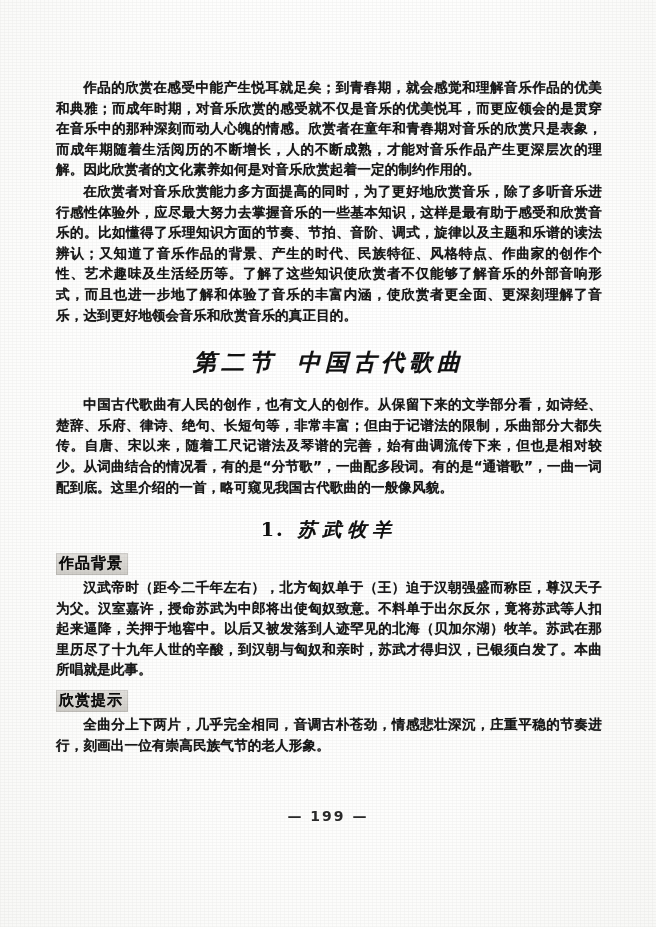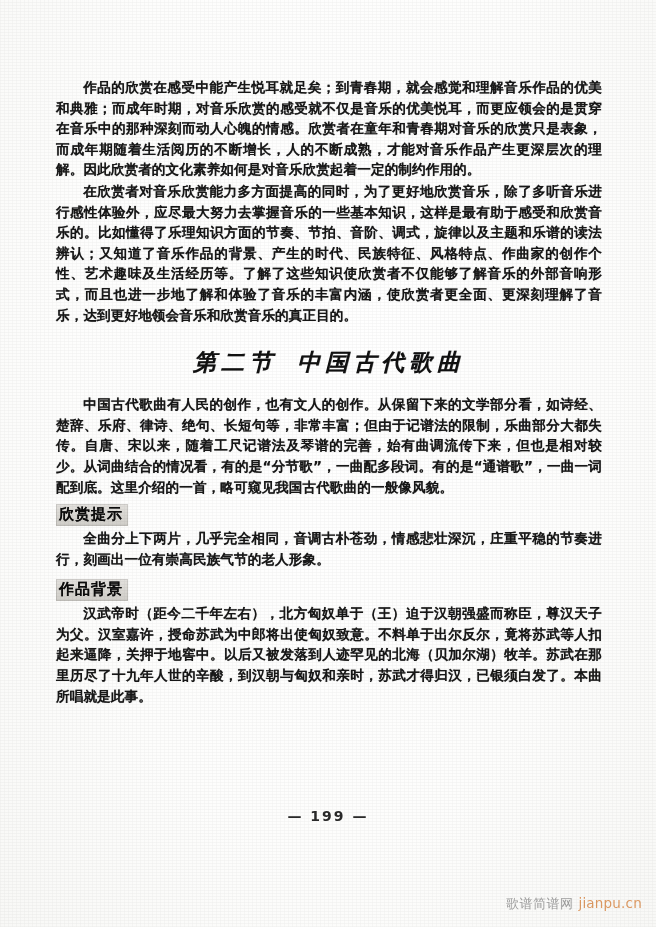--- a/index.html
+++ b/index.html
@@ -157,34 +157,34 @@
 
     <p class="para">作品的欣赏在感受中能产生悦耳就足矣；到青春期，就会感觉和理解音乐作品的优美和典雅；而成年时期，对音乐欣赏的感受就不仅是音乐的优美悦耳，而更应领会的是贯穿在音乐中的那种深刻而动人心魄的情感。欣赏者在童年和青春期对音乐的欣赏只是表象，而成年期随着生活阅历的不断增长，人的不断成熟，才能对音乐作品产生更深层次的理解。因此欣赏者的文化素养如何是对音乐欣赏起着一定的制约作用的。</p>
     <p class="para">在欣赏者对音乐欣赏能力多方面提高的同时，为了更好地欣赏音乐，除了多听音乐进行感性体验外，应尽最大努力去掌握音乐的一些基本知识，这样是最有助于感受和欣赏音乐的。比如懂得了乐理知识方面的节奏、节拍、音阶、调式，旋律以及主题和乐谱的读法辨认；又知道了音乐作品的背景、产生的时代、民族特征、风格特点、作曲家的创作个性、艺术趣味及生活经历等。了解了这些知识使欣赏者不仅能够了解音乐的外部音响形式，而且也进一步地了解和体验了音乐的丰富内涵，使欣赏者更全面、更深刻理解了音乐，达到更好地领会音乐和欣赏音乐的真正目的。</p>
 
     <h2 class="section-title">
       <span>第二节</span><span class="gap"></span><span>中国古代歌曲</span>
     </h2>
 
     <p class="para">中国古代歌曲有人民的创作，也有文人的创作。从保留下来的文学部分看，如诗经、楚辞、乐府、律诗、绝句、长短句等，非常丰富；但由于记谱法的限制，乐曲部分大都失传。自唐、宋以来，随着工尺记谱法及琴谱的完善，始有曲调流传下来，但也是相对较少。从词曲结合的情况看，有的是“分节歌”，一曲配多段词。有的是“通谱歌”，一曲一词配到底。这里介绍的一首，略可窥见我国古代歌曲的一般像风貌。</p>
 
+    <h3 class="song-title">
+      <span class="num">1.</span>
+      <span>苏武牧羊</span>
+    </h3>
 
+
+    <div class="block">
+      <span class="label-tag">作品背景</span>
+      <p class="para">汉武帝时（距今二千年左右），北方匈奴单于（王）迫于汉朝强盛而称臣，尊汉天子为父。汉室嘉许，授命苏武为中郎将出使匈奴致意。不料单于出尔反尔，竟将苏武等人扣起来逼降，关押于地窖中。以后又被发落到人迹罕见的北海（贝加尔湖）牧羊。苏武在那里历尽了十九年人世的辛酸，到汉朝与匈奴和亲时，苏武才得归汉，已银须白发了。本曲所唱就是此事。</p>
+    </div>
 
     <div class="block">
       <span class="label-tag">欣赏提示</span>
       <p class="para">全曲分上下两片，几乎完全相同，音调古朴苍劲，情感悲壮深沉，庄重平稳的节奏进行，刻画出一位有崇高民族气节的老人形象。</p>
     </div>
 
-    <div class="block">
-      <span class="label-tag">作品背景</span>
-      <p class="para">汉武帝时（距今二千年左右），北方匈奴单于（王）迫于汉朝强盛而称臣，尊汉天子为父。汉室嘉许，授命苏武为中郎将出使匈奴致意。不料单于出尔反尔，竟将苏武等人扣起来逼降，关押于地窖中。以后又被发落到人迹罕见的北海（贝加尔湖）牧羊。苏武在那里历尽了十九年人世的辛酸，到汉朝与匈奴和亲时，苏武才得归汉，已银须白发了。本曲所唱就是此事。</p>
-    </div>
-
   </div>
 
   <div class="page-number">— 199 —</div>
 
-  <div class="watermark">
-    <span class="wm-cn">歌谱简谱网</span>
-    <span class="wm-url" style="color: rgb(217, 138, 74);">jianpu.cn</span>
-  </div>
 
 </div>
 
 </body></html>

